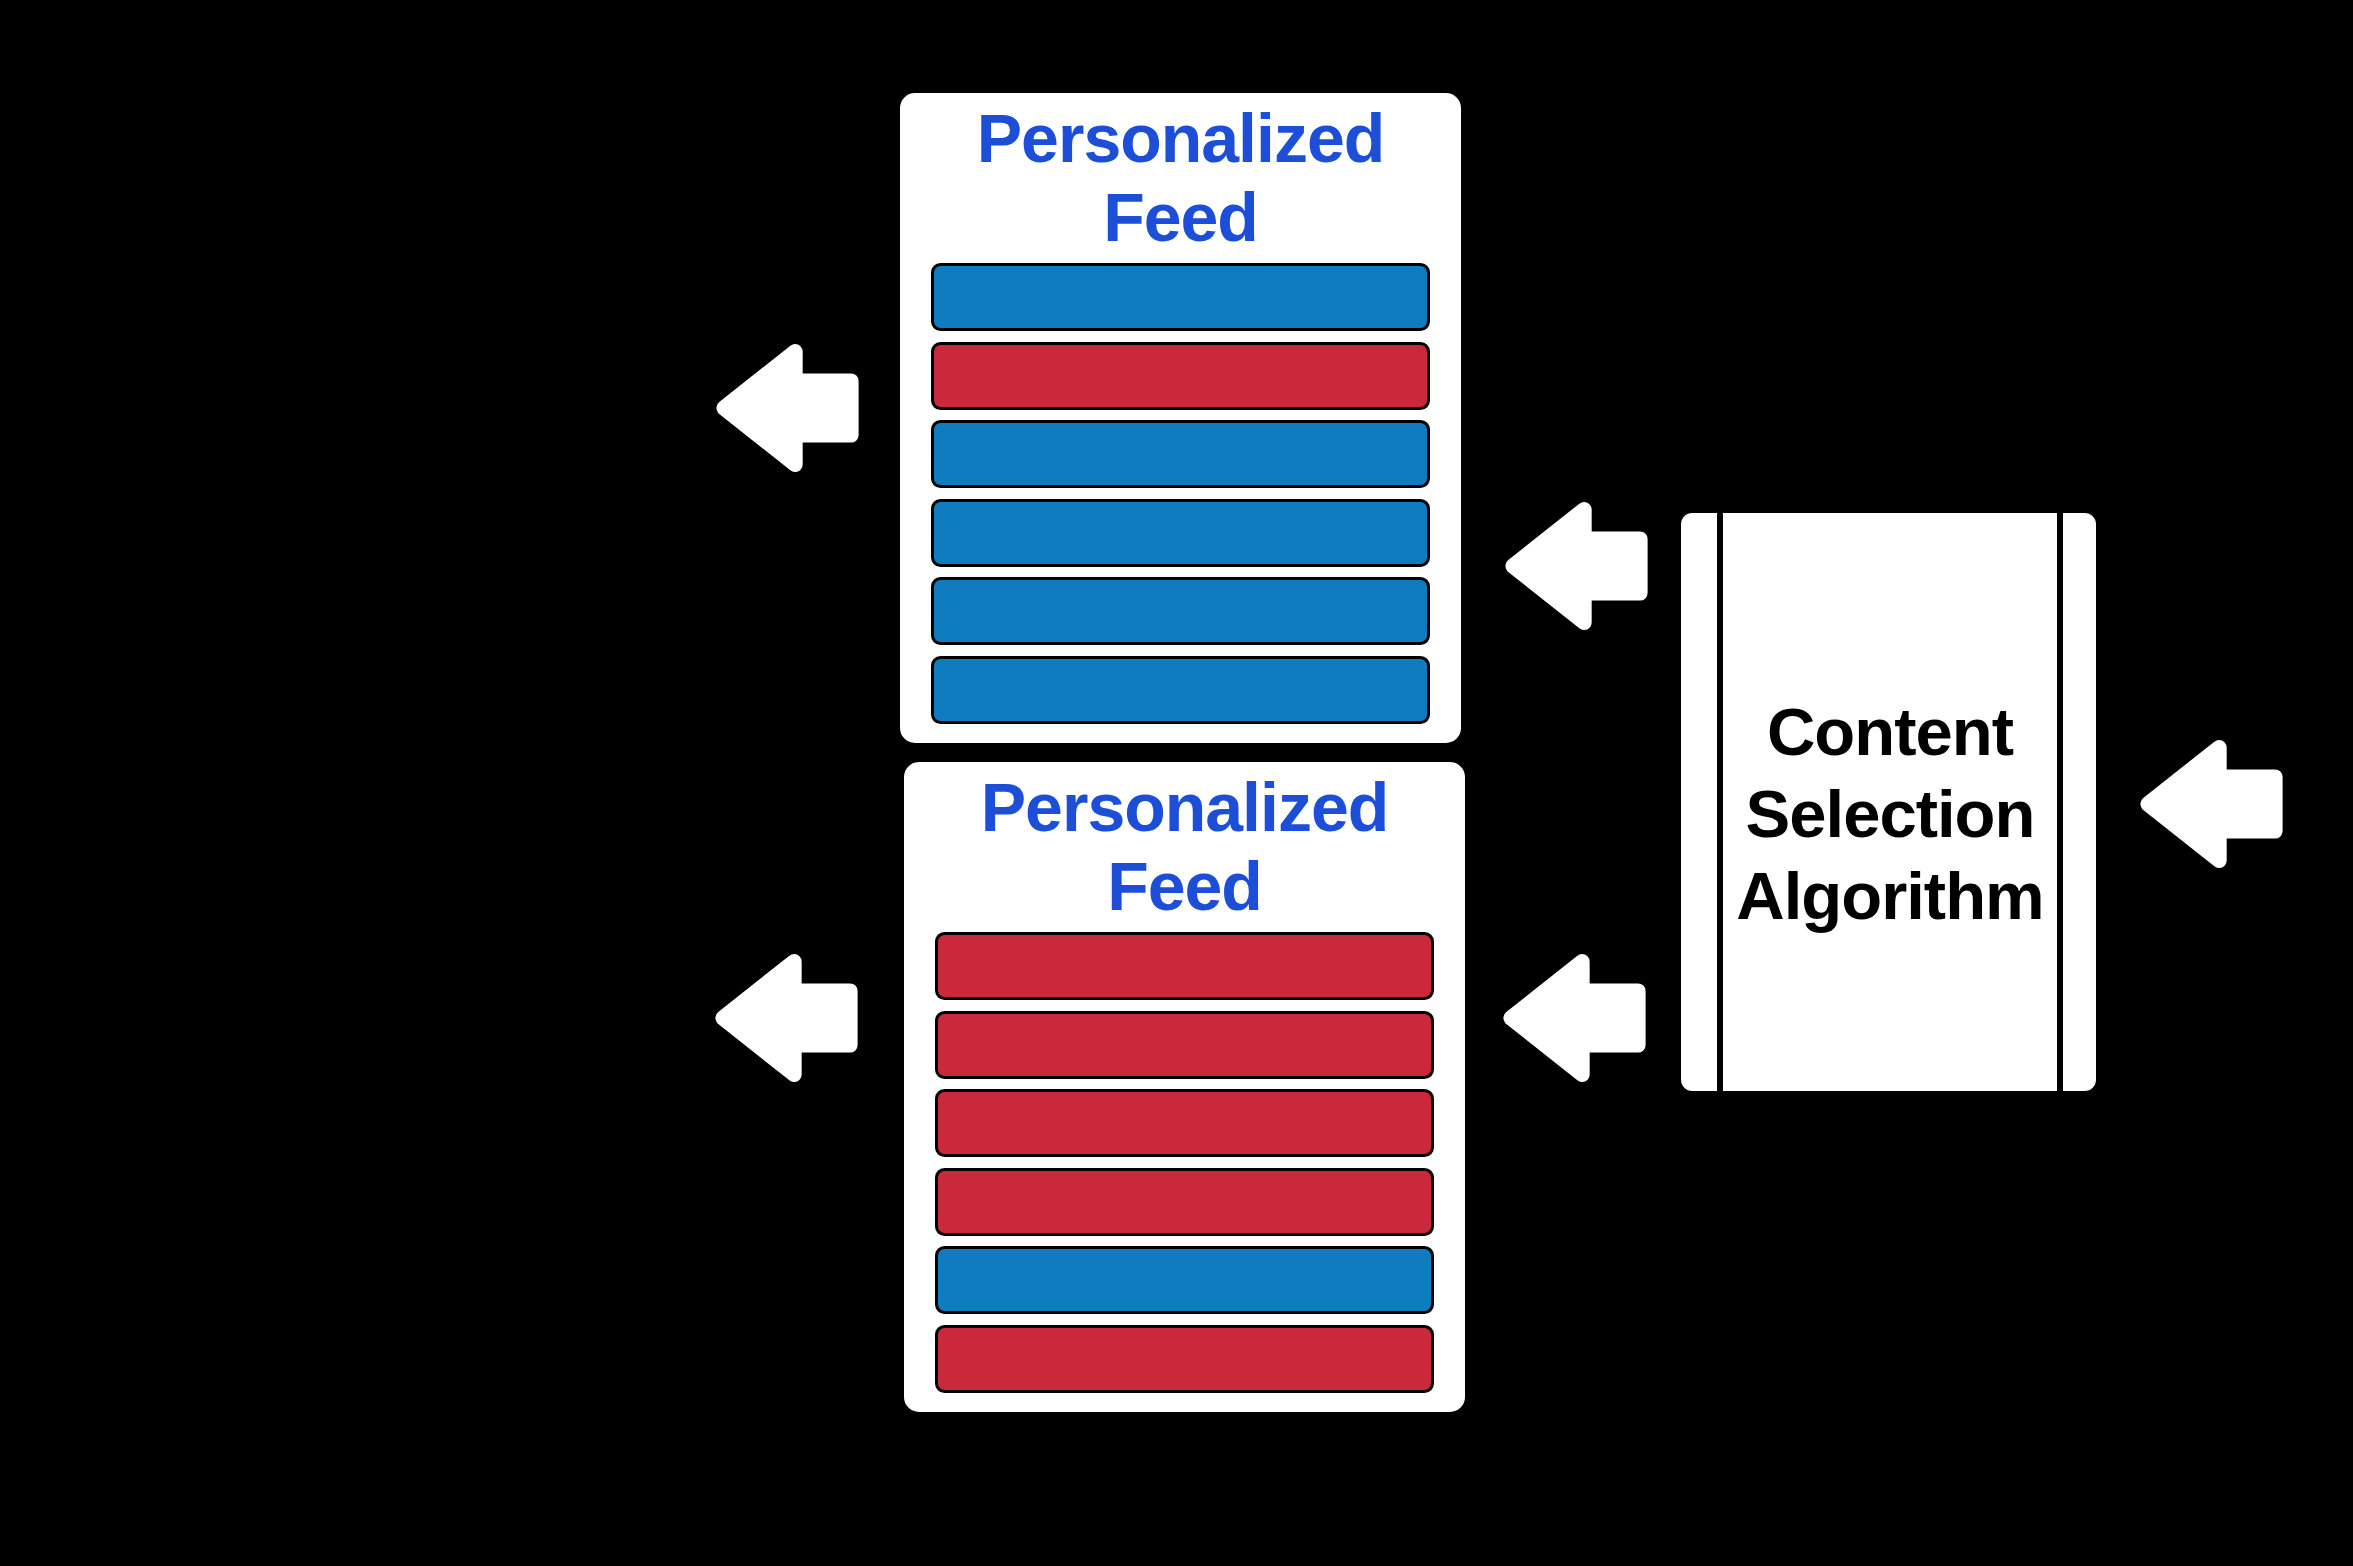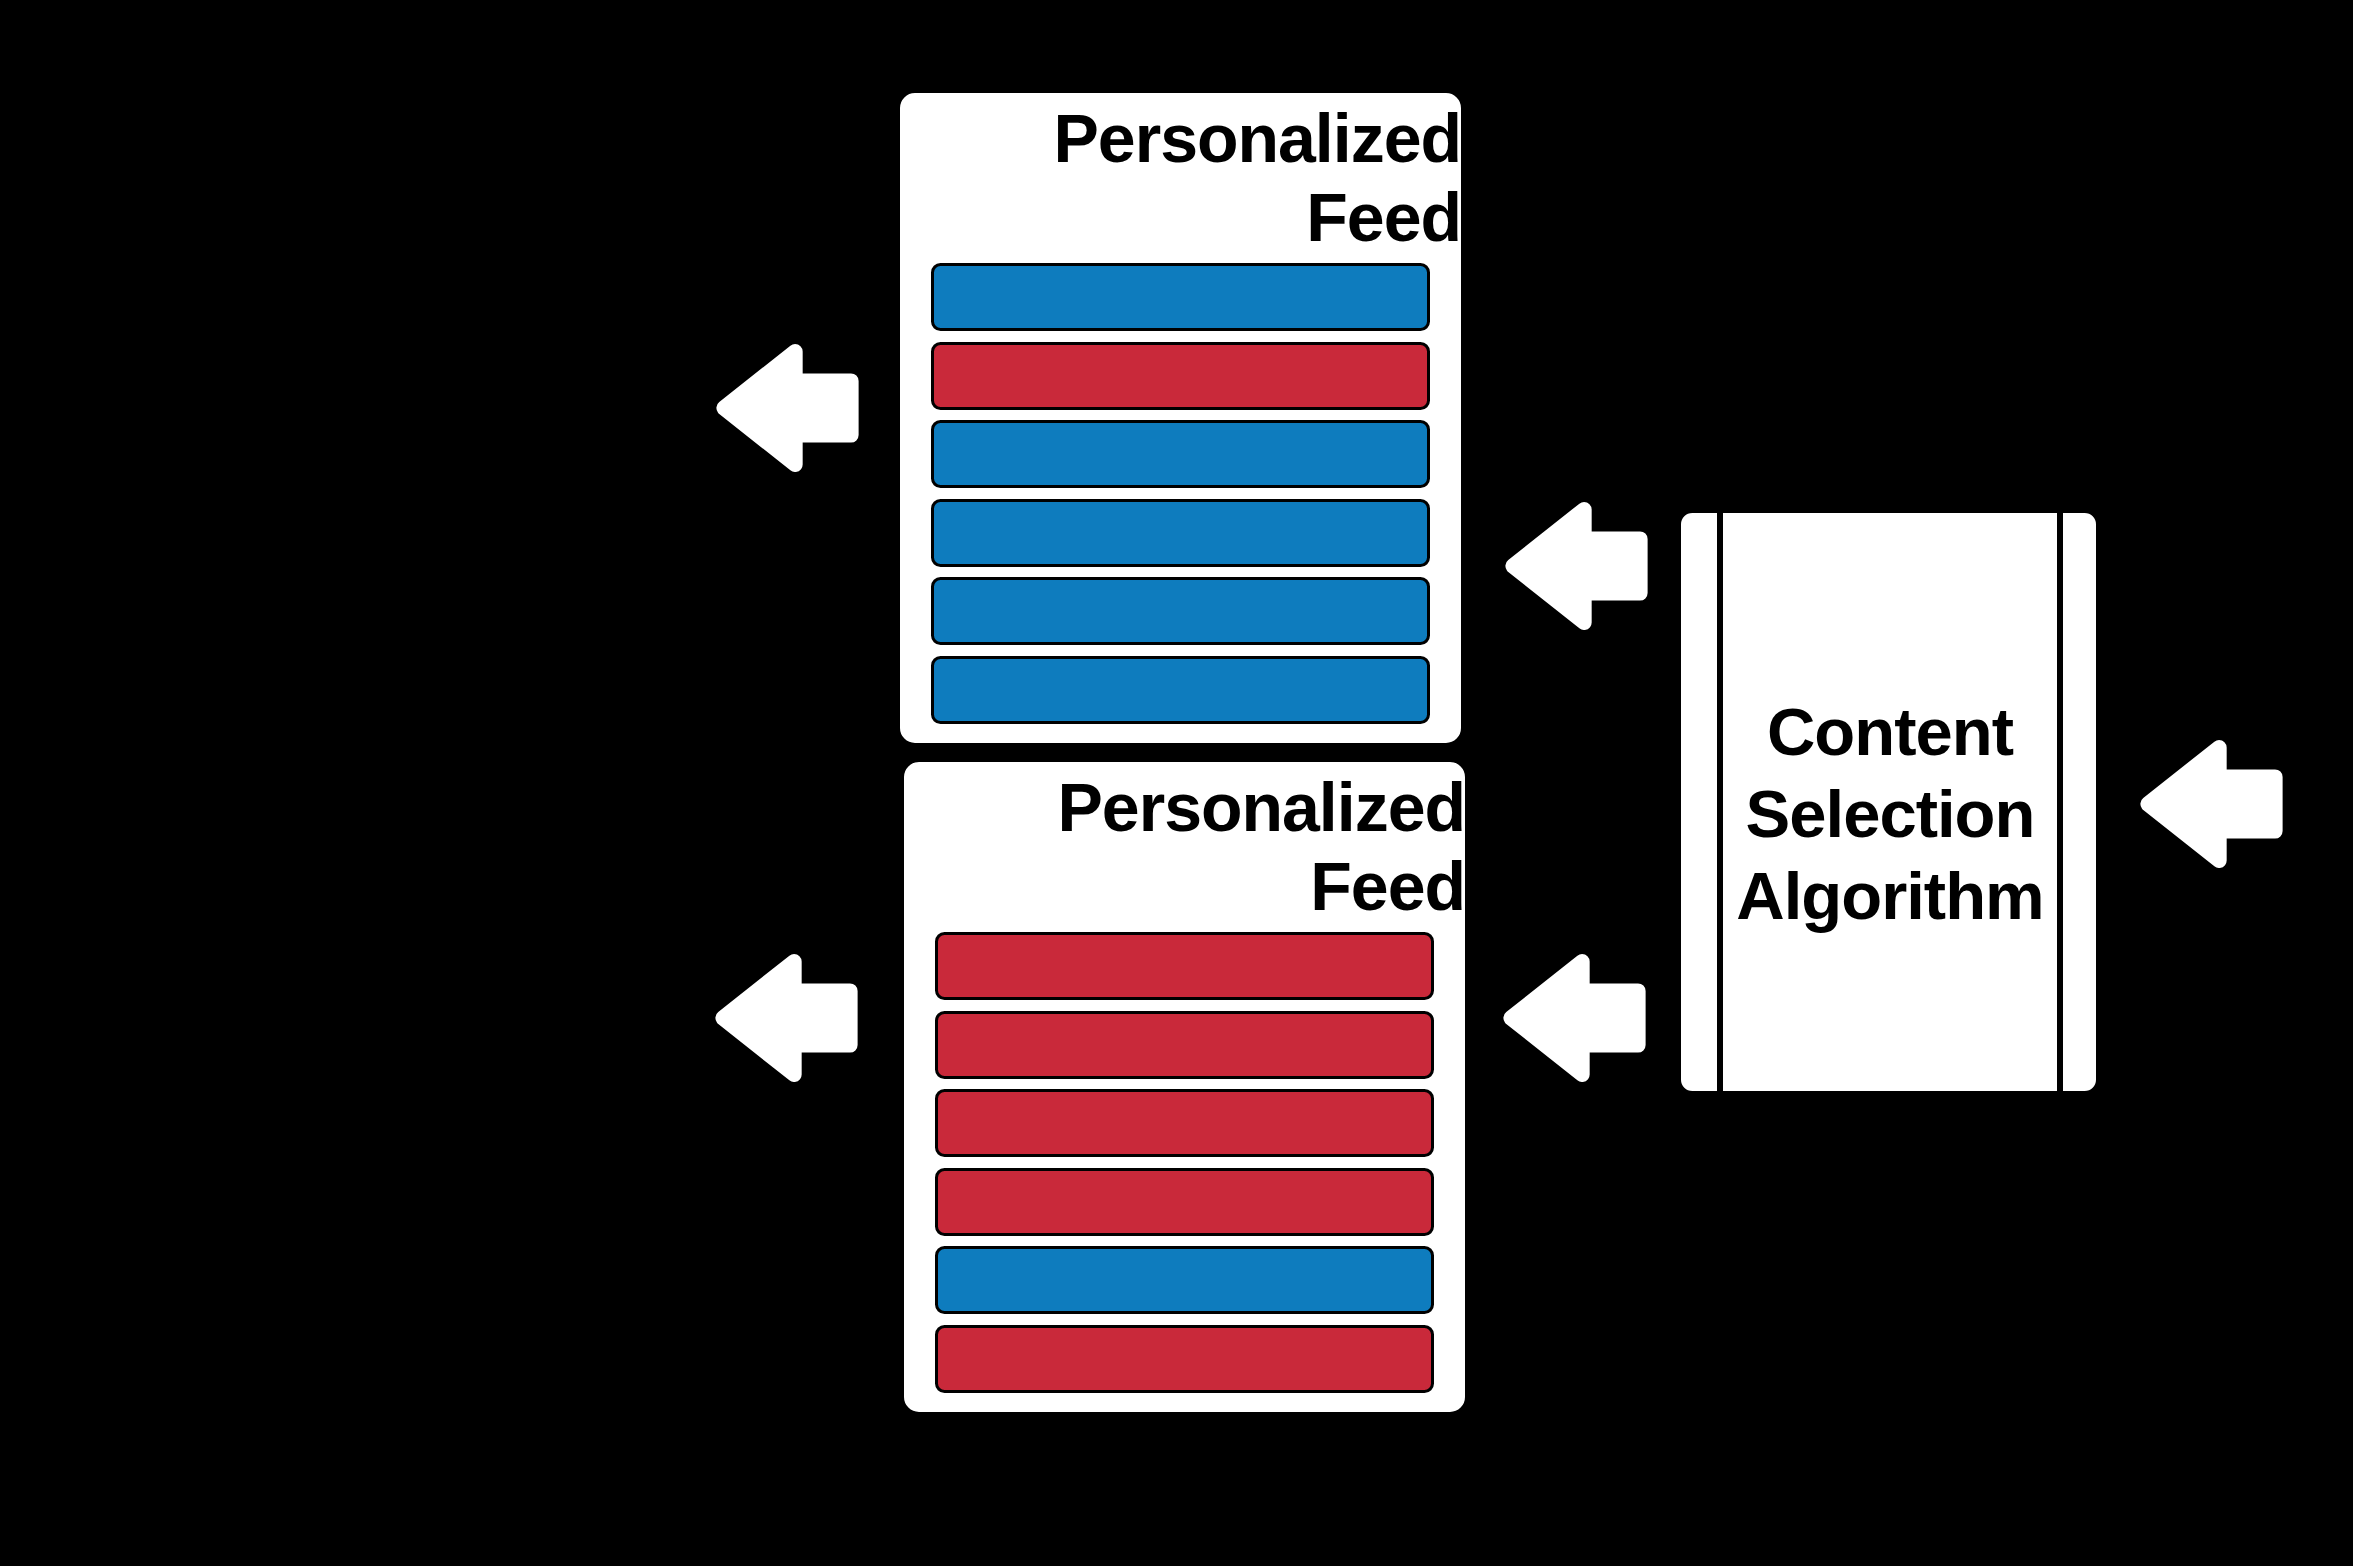--- a/index.html
+++ b/index.html
@@ -16,25 +16,25 @@
     position:absolute;
     background:#ffffff;
     border:2.9px solid #000000;
     border-radius:17px;
     box-sizing:border-box;
   }
   #feed-upper{left:898px;top:91px;width:565px;height:654px;}
   #feed-lower{left:902px;top:760px;width:565px;height:654px;}
   .feed-title{
     margin-top:5.7px;
-    text-align:right;
+    text-align:center;
     font-weight:bold;
     font-size:68px;
     line-height:1.16;
-    color:#000000;
+    color:#1d4ed8;
     letter-spacing:-1px;
   }
   .bars{
     position:absolute;
     left:31px;right:31px;top:170px;
     display:flex;flex-direction:column;gap:10.5px;
   }
   .bar{
     height:68px;
     border:3.8px solid #000000;

